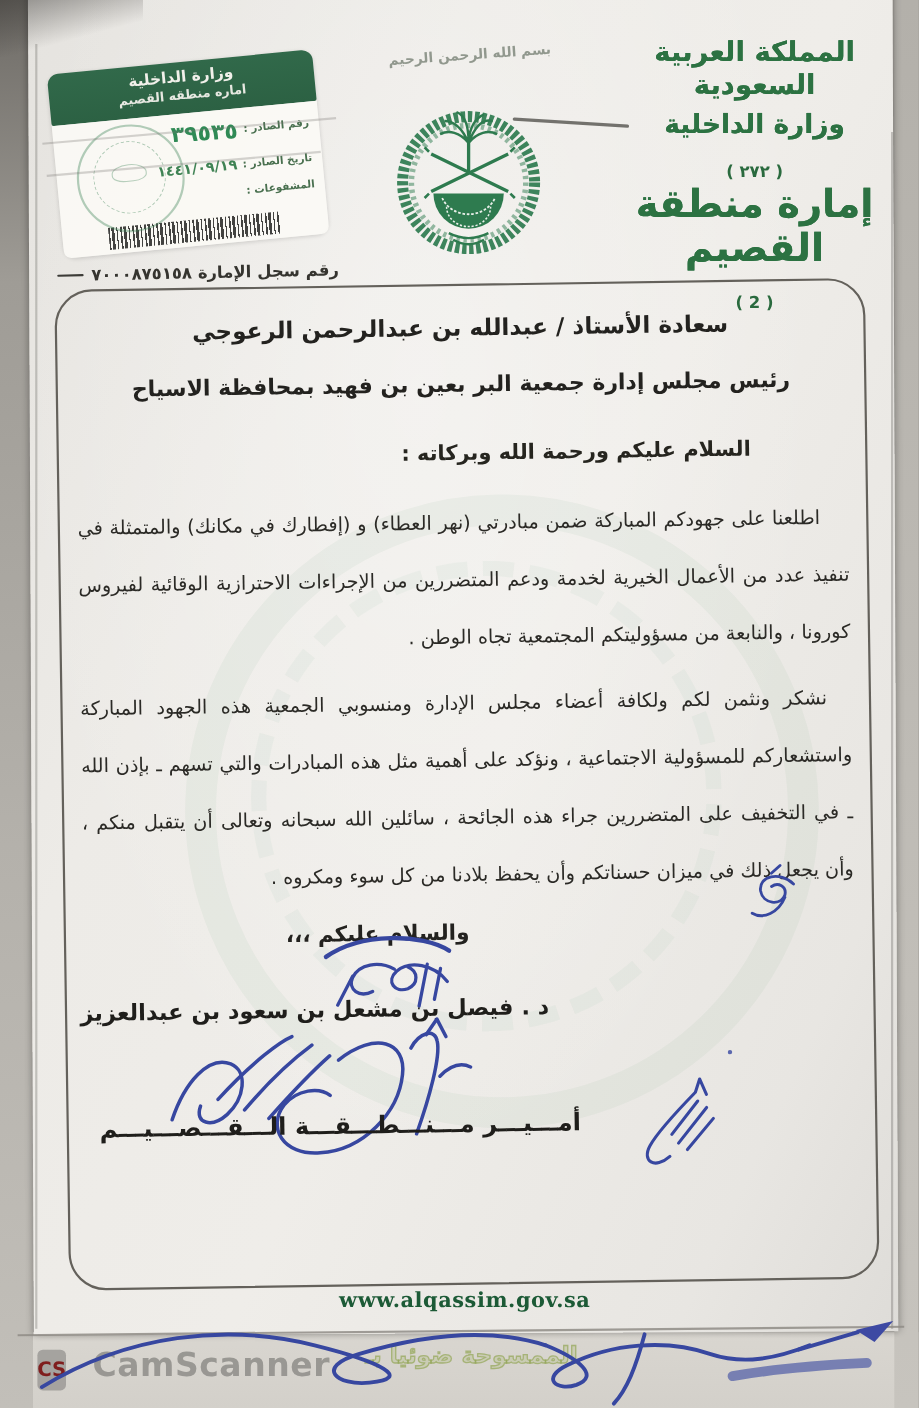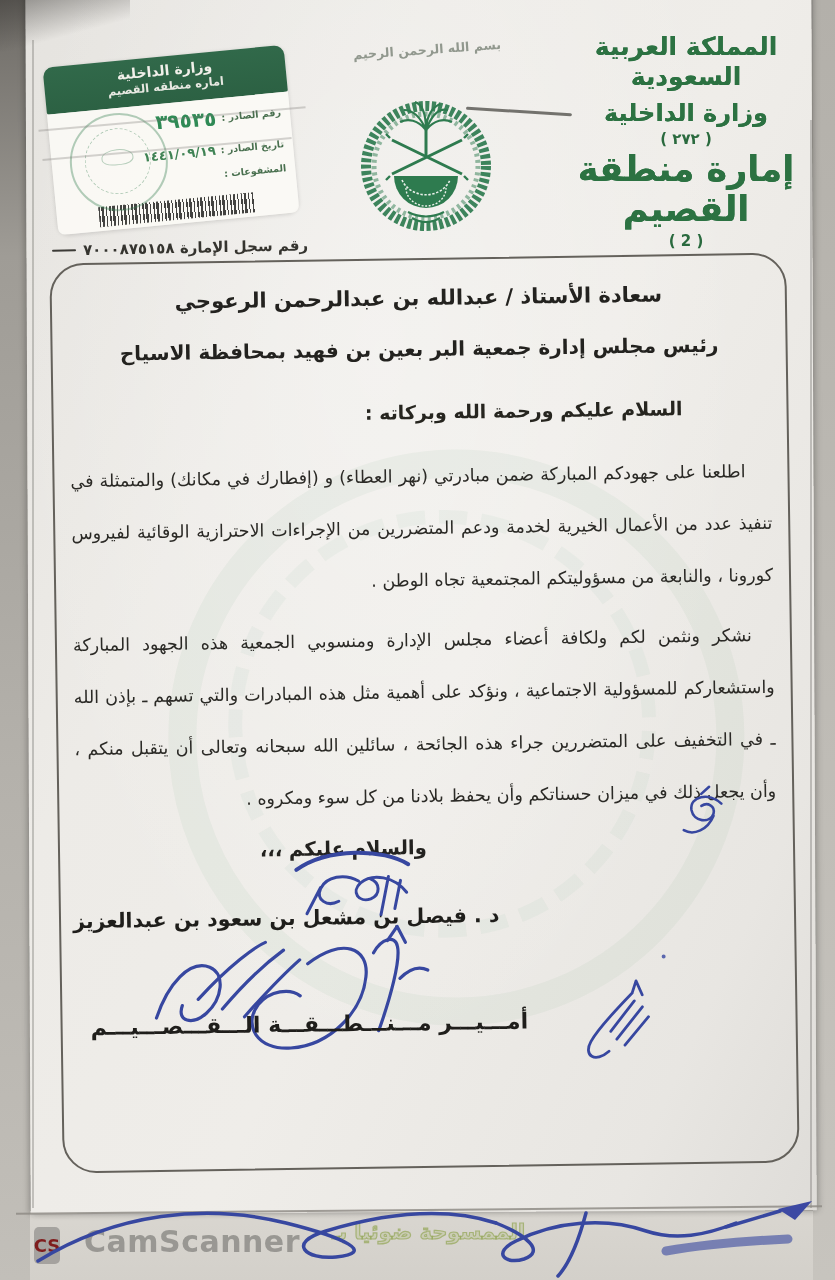--- a/index.html
+++ b/index.html
@@ -51,21 +51,21 @@
 
   
   .bismillah{left:348px;top:42px;width:158px;text-align:center;color:#878f84;font-size:12.5px;font-weight:bold;transform:rotate(-4deg);opacity:.9;}
   .emblem{left:350px;top:76px;width:152px;height:160px;}
   .artifact-line{left:466px;top:110px;width:106px;height:2.6px;background:#54524e;border-radius:2px;transform:rotate(3.5deg);opacity:.8;}
 
   
   .head-col{left:552px;top:32px;width:268px;text-align:center;direction:rtl;color:#2c7242;}
   .head-kingdom{font-size:25px;font-weight:bold;line-height:1.2;text-shadow:0 0 .6px #2c7242;}
   .head-ministry{font-size:24px;font-weight:bold;margin-top:7px;text-shadow:0 0 .5px #2c7242;}
-  .head-code{font-size:15px;font-weight:bold;color:#2a6a3e;margin-top:3px;}
+  .head-code{font-size:15px;font-weight:bold;color:#2a6a3e;margin-top:20px;}
   .head-emirate{font-size:35px;font-weight:bold;margin-top:1px;text-shadow:0 0 .6px #2c7242;}
   .head-center{font-size:14px;font-weight:bold;color:#20301f;margin-top:7px;}
 
   
   .record-line{left:52px;top:239px;display:flex;align-items:center;gap:7px;direction:rtl;transform:rotate(-1.2deg);}
   .record-text{font-size:15px;font-weight:bold;color:#35342f;}
   .record-dash{width:24px;height:2.6px;background:#3c3b37;border-radius:2px;}
 
   
   .frame{left:56px;top:258px;width:733px;height:906px;border:2.5px solid #64615b;border-radius:34px;transform:rotate(-0.85deg);overflow:hidden;}
@@ -196,20 +196,21 @@
     </svg>
 
     <div class="abs title">أمـــيـــر مـــنـــطـــقـــة الـــقـــصـــيـــم</div>
 
     <svg class="abs sig-initial" viewBox="0 0 86 102">
       <path class="ink" stroke-width="2.8" d="M34,78 C20,90 8,82 16,68 C24,54 44,34 58,20 M58,20 l4,-12 l6,14 M36,58 l24,-30 M42,66 l26,-32 M50,72 l24,-28"></path>
     </svg>
     <div class="abs ink-dot"></div>
   </div>
 
+  <div class="abs website">www.alqassim.gov.sa</div>
 </div>
 
 <div class="abs cs-badge">CS</div>
 <div class="abs cs-text">CamScanner</div>
 <div class="abs cs-arabic">الممسوحة ضوئيا بـ</div>
 
 <svg class="abs scrawl" viewBox="0 0 796 97">
   <path class="ink" stroke="#3d49a3" stroke-width="3.5" d="M12,78 C90,30 180,20 260,40 C320,55 350,70 310,74 C280,77 260,60 300,48 C360,30 420,24 470,40"></path>
   <path class="ink" stroke="#3d49a3" stroke-width="3.5" d="M470,40 C500,52 520,68 498,76 C480,82 465,70 490,58 C530,38 580,34 620,48 C650,58 680,52 710,40"></path>
   <path class="ink" stroke="#3d49a3" stroke-width="3.5" d="M560,30 C552,60 544,80 532,93"></path>

